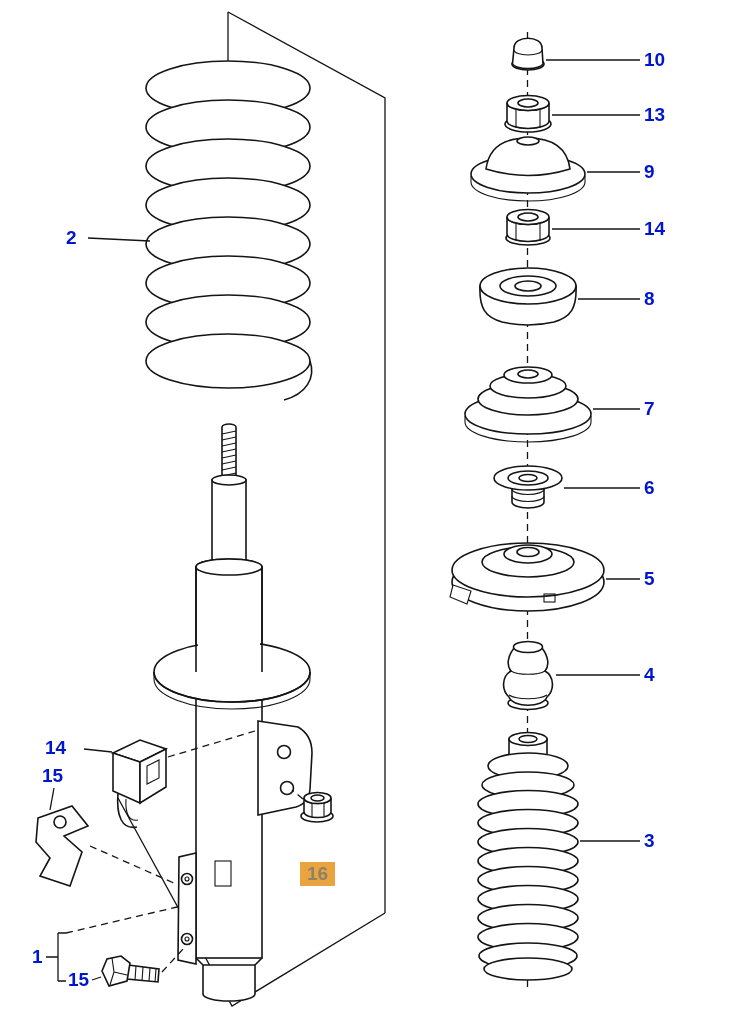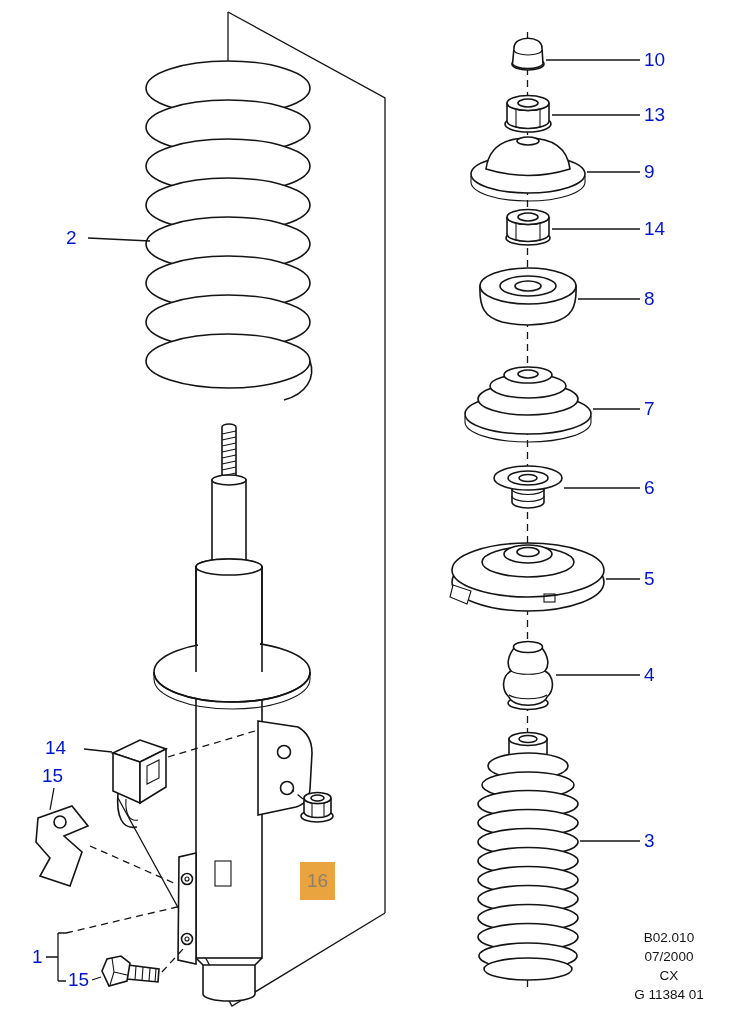--- a/index.html
+++ b/index.html
@@ -16,27 +16,27 @@
   .ln   { fill:none; stroke:var(--line,#141414); stroke-width:1.6; }
   .wf   { fill:#fff;  stroke:var(--line,#141414); stroke-width:1.6; }
   .thin { stroke-width:1.1; }
   .thin2{ stroke-width:1.3; }
   .dash { fill:none; stroke:var(--line,#141414); stroke-width:1.3; stroke-dasharray:7 5; }
   .ldr  { fill:none; stroke:var(--line,#141414); stroke-width:1.3; }
 
   .callout {
     position:absolute; display:inline-block;
     color:var(--callout,#0016CE);
-    font-weight:normal; font-size:19px; line-height:22px;
+    font-weight:bold; font-size:19px; line-height:22px;
     user-select:none; cursor:pointer;
   }
   .callout.highlighted {
     background:var(--highlight_bg,#E9A440);
     color:var(--highlight_text,#8D8168);
-    padding:8px 7px;
+    padding:1px 7px;
     cursor:default;
   }
   .footer-block {
     position:absolute; left:626px; top:928px; width:86px;
     text-align:center; font-size:13.5px; line-height:19px;
     color:#141414;
   }
   .footer-block div { white-space:nowrap; }
 </style>
 </head>
@@ -256,20 +256,14 @@
   <div class="callout" style="left:644px;top:288px">8</div>
   <div class="callout" style="left:644px;top:161px">9</div>
   <div class="callout" style="left:644px;top:49px">10</div>
   <div class="callout" style="left:68px;top:969px">15</div>
   <div class="callout" style="left:644px;top:218px">14</div>
   <div class="callout" style="left:644px;top:104px">13</div>
   <div class="callout" style="left:45px;top:737px">14</div>
   <div class="callout" style="left:42px;top:765px">15</div>
   <div class="callout highlighted" style="left:300px;top:862px">16</div>
 
-  <div class="footer-block">
-    <div>B02.010</div>
-    <div>07/2000</div>
-    <div>CX</div>
-    <div>G 11384 01</div>
-  </div>
 
 </div>
 
 </body></html>

